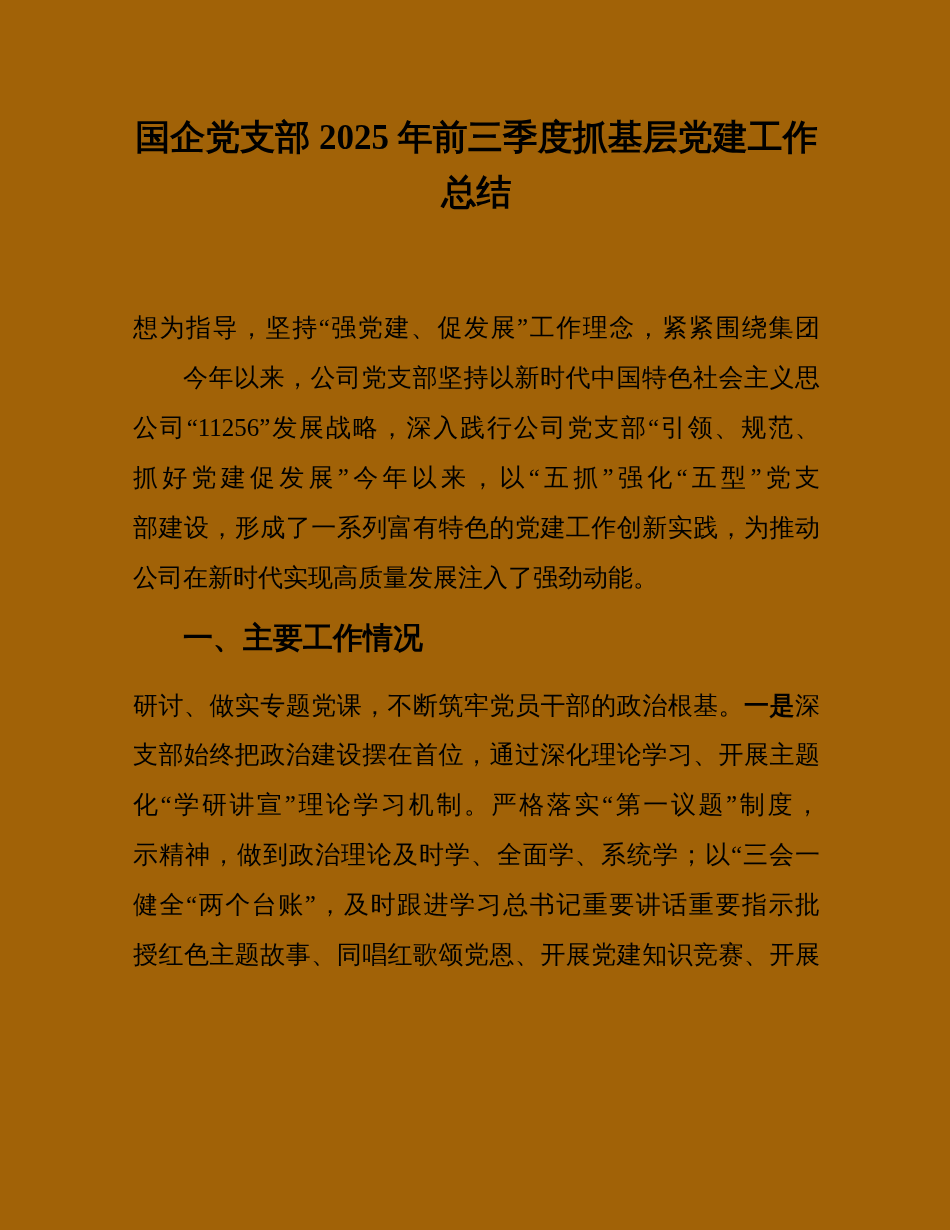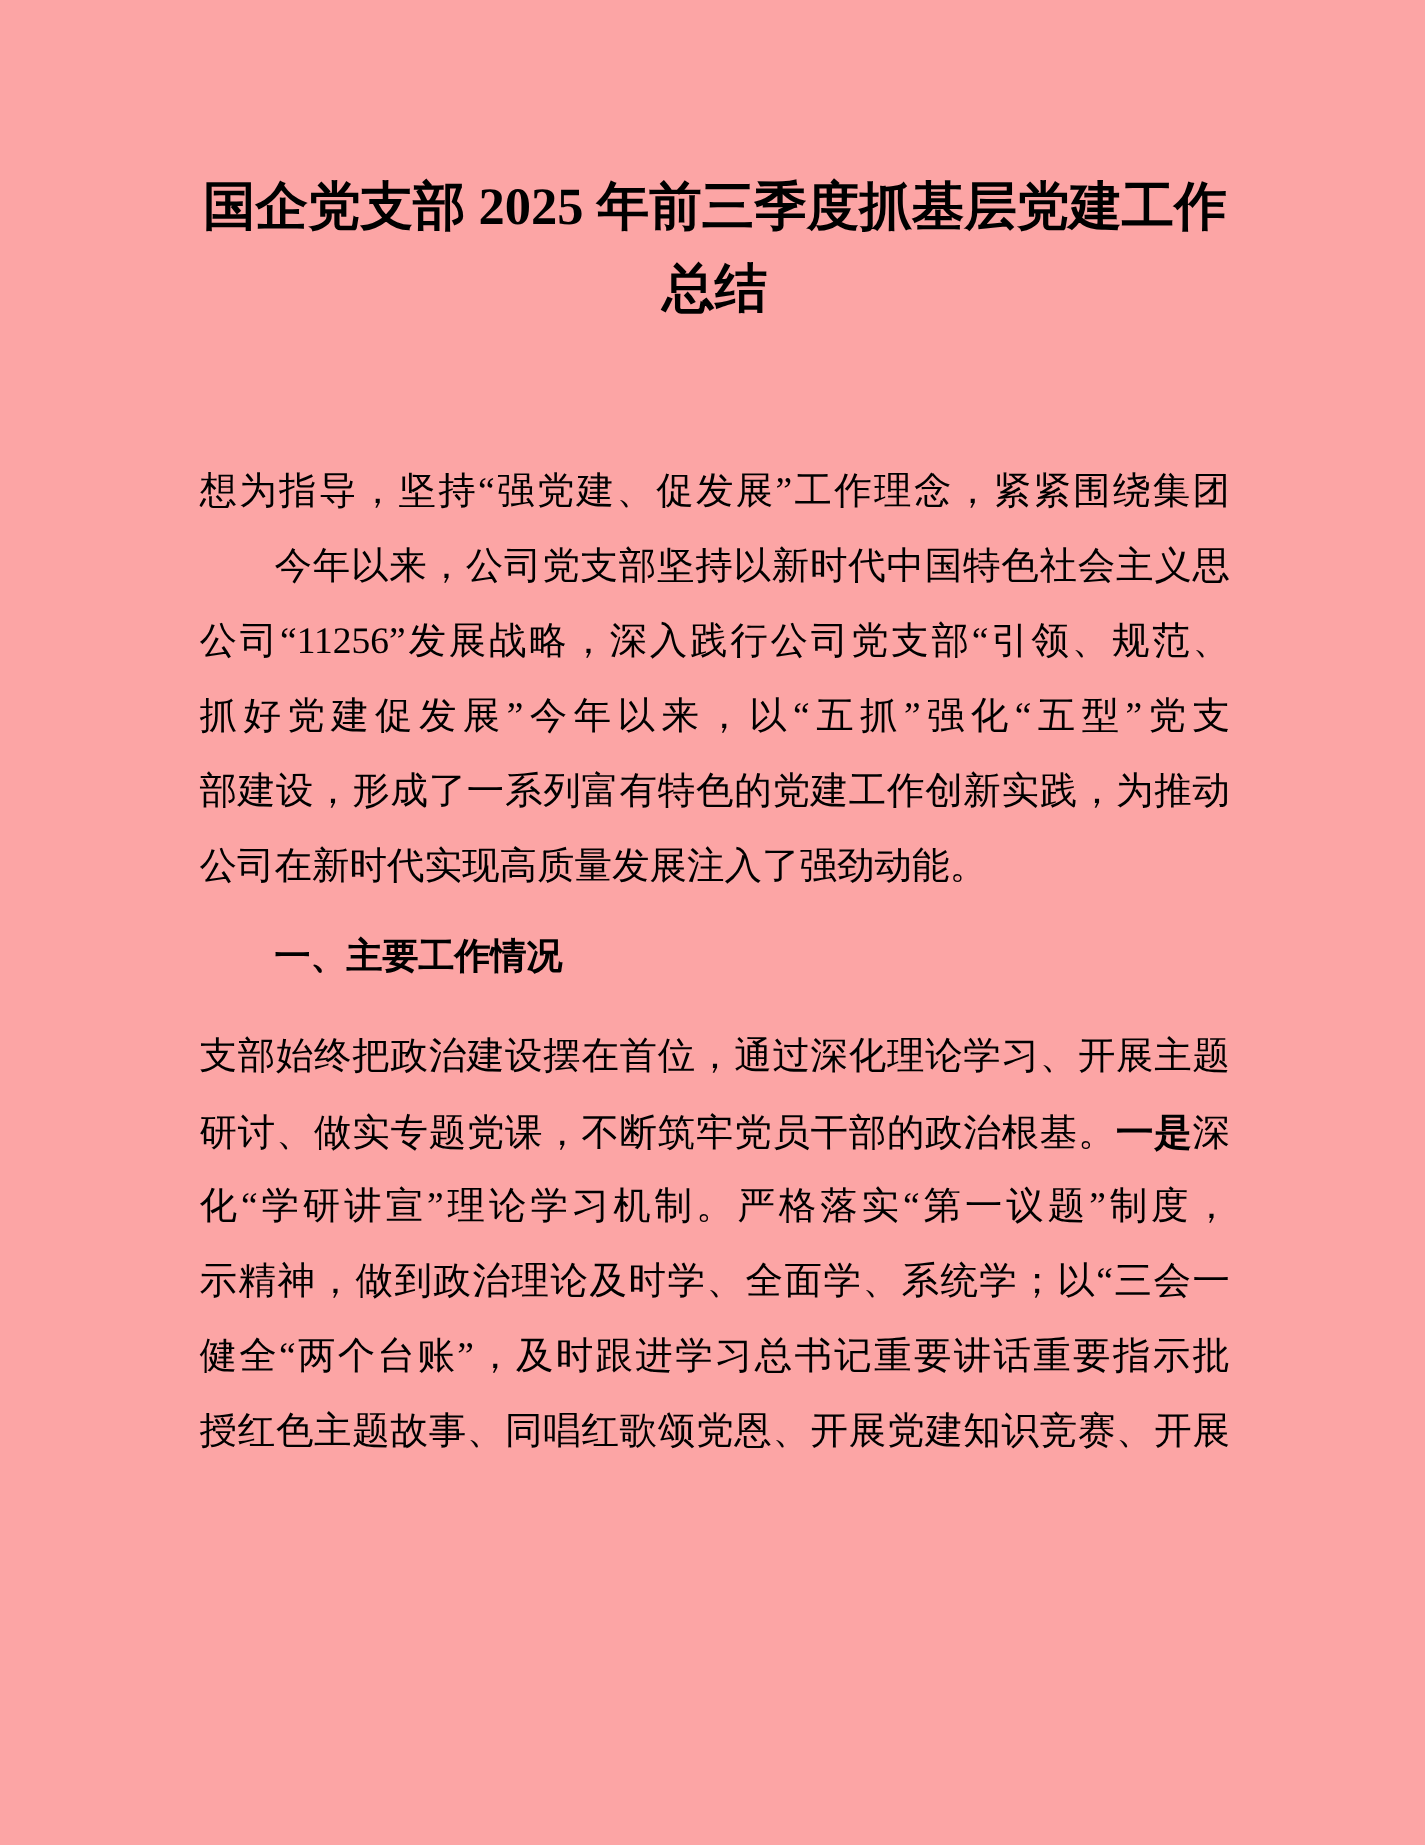--- a/index.html
+++ b/index.html
@@ -6,21 +6,21 @@
   html, body { background: #ffffff; }
   body {
     width: 950px; height: 1230px;
     position: relative; overflow: hidden;
     color: #000000;
     font-family: "Liberation Serif", "DejaVu Serif", serif;
   }
   .page {
     position: absolute; left: 0; top: 0;
     width: 950px; height: 1230px;
-    background: #fca5a5;
+    background: #a16207;
   }
   .doc-title {
     position: absolute; top: 110px; left: 133px; width: 687px;
     text-align: center;
     font-size: 35px; font-weight: 700; line-height: 55px;
     font-family: "Liberation Serif", "DejaVu Serif", serif;
     color: #000000;
   }
   .title-line { display: block; }
   .doc-body {
@@ -35,21 +35,21 @@
     overflow: hidden;
     white-space: nowrap;
   }
   .line.indent { padding-left: 50px; }
   .line.final { text-align-last: left; }
   .heading {
     height: 50px; line-height: 50px;
     margin: 10px 0 17px 0;
     padding-left: 50px;
     font-family: Liberation Sans, sans-serif;
-    font-weight: 700; font-size: 24px;
+    font-weight: 700; font-size: 30px;
     text-align: left; text-align-last: left;
     white-space: nowrap;
   }
   .em-hei {
     font-family: "Liberation Sans", "DejaVu Sans", sans-serif;
     font-weight: 700;
   }
 </style>
 </head>
 <body>
@@ -63,21 +63,21 @@
       <div class="para">
         <div class="line"><span>想为指导，坚持“强党建、促发展”工作理念，紧紧围绕集团</span></div>
         <div class="line indent"><span>今年以来，公司党支部坚持以新时代中国特色社会主义思</span></div>
         <div class="line"><span>公司“11256”发展战略，深入践行公司党支部“引领、规范、</span></div>
         <div class="line"><span>抓好党建促发展”今年以来，以“五抓”强化“五型”党支</span></div>
         <div class="line"><span>部建设，形成了一系列富有特色的党建工作创新实践，为推动</span></div>
         <div class="line final"><span>公司在新时代实现高质量发展注入了强劲动能。</span></div>
       </div>
       <div class="heading">一、主要工作情况</div>
       <div class="para">
+        <div class="line"><span>研讨、做实专题党课，不断筑牢党员干部的政治根基。</span><span class="em-hei">一是</span><span>深</span></div>
         <div class="line"><span>支部始终把政治建设摆在首位，通过深化理论学习、开展主题</span></div>
-        <div class="line"><span>研讨、做实专题党课，不断筑牢党员干部的政治根基。</span><span class="em-hei">一是</span><span>深</span></div>
         <div class="line"><span>化“学研讲宣”理论学习机制。严格落实“第一议题”制度，</span></div>
         <div class="line"><span>示精神，做到政治理论及时学、全面学、系统学；以“三会一</span></div>
         <div class="line"><span>健全“两个台账”，及时跟进学习总书记重要讲话重要指示批</span></div>
         <div class="line"><span>授红色主题故事、同唱红歌颂党恩、开展党建知识竞赛、开展</span></div>
       </div>
     </div>
 </div>
 
 </body></html>

